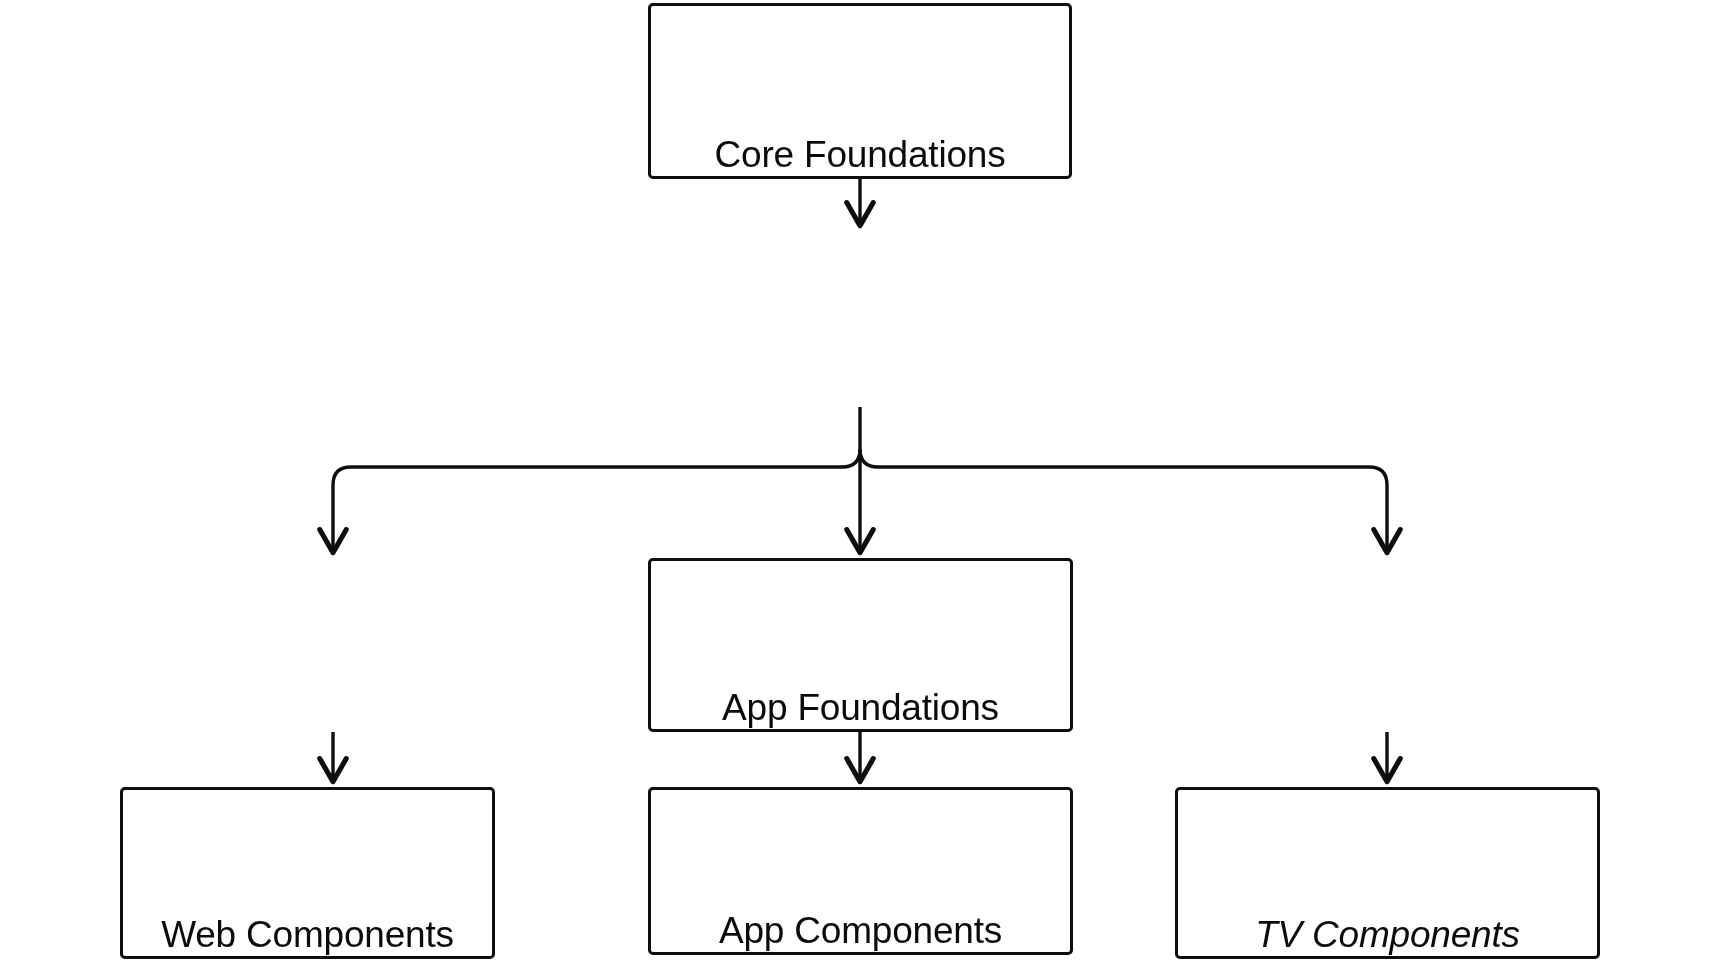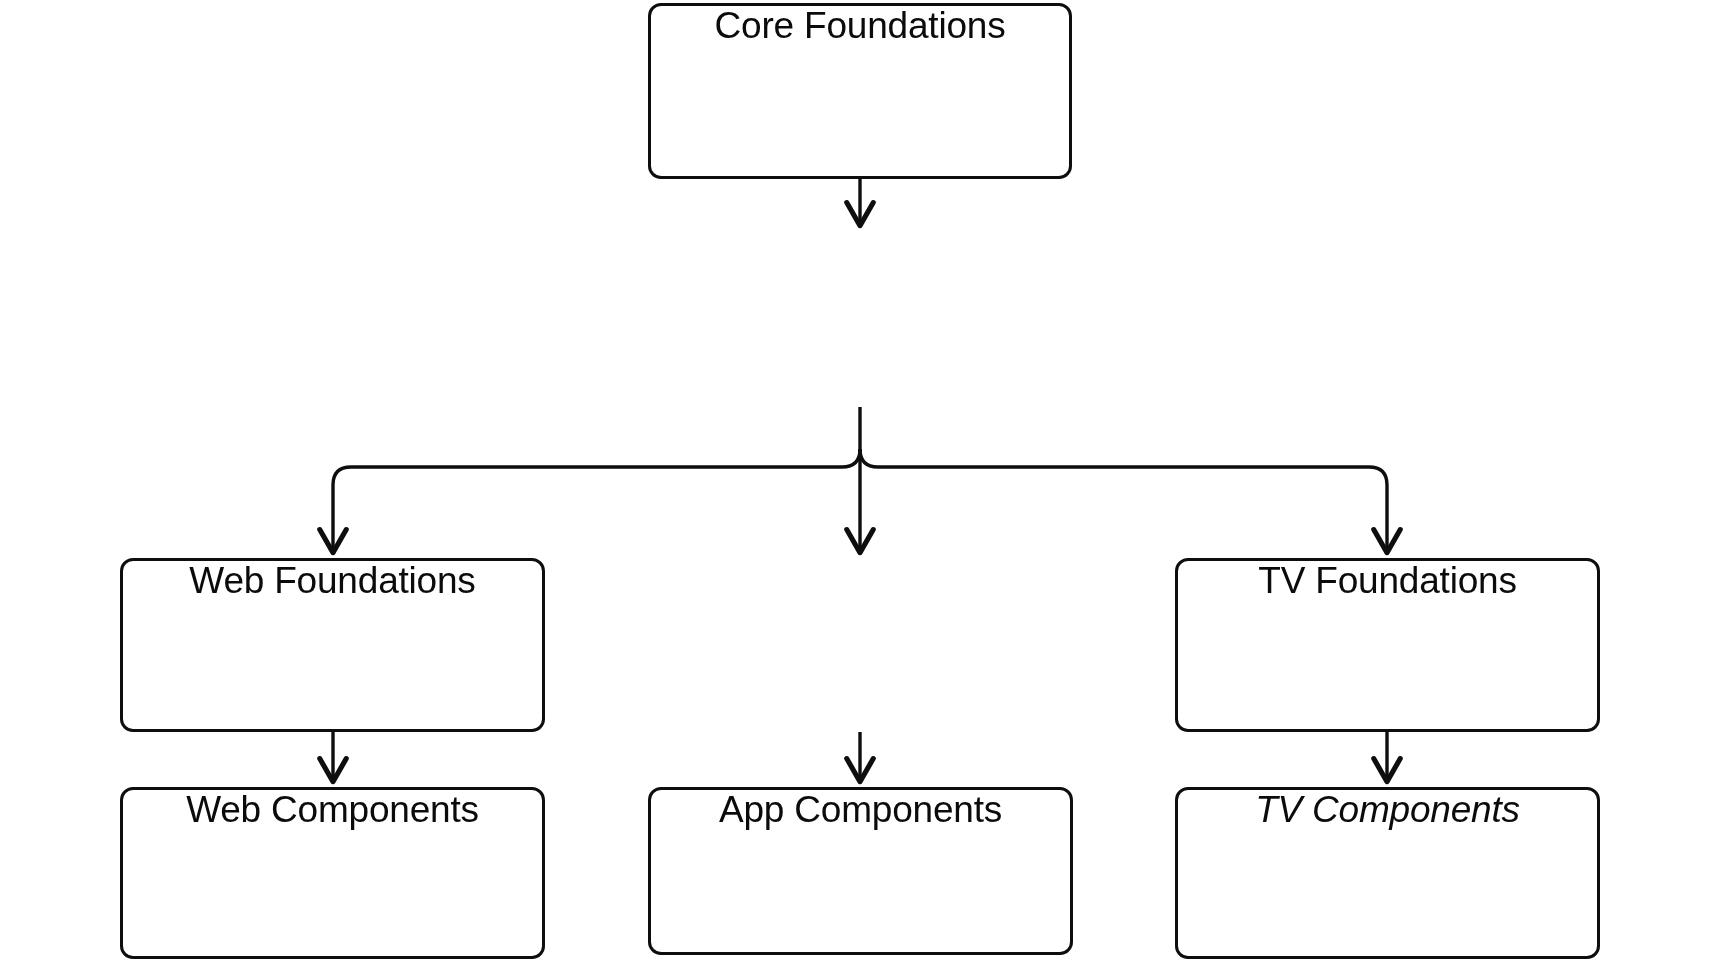--- a/index.html
+++ b/index.html
@@ -24,23 +24,23 @@
     left: 0;
     top: 0;
     width: 1720px;
     height: 968px;
   }
   .node {
     position: absolute;
     box-sizing: border-box;
     background: #ffffff;
     border: 3.2px solid #0e0e0e;
-    border-radius: 13px;
+    border-radius: 5px;
     display: flex;
-    align-items: flex-start;
+    align-items: flex-end;
     justify-content: center;
     z-index: 2;
   }
   .node-label {
     font-family: "Liberation Sans", sans-serif;
     font-size: 37px;
     font-weight: 400;
     color: #0b0b0b;
     letter-spacing: -0.2px;
     line-height: 1.1;
@@ -76,30 +76,27 @@
 
       <path d="M 1387 732 L 1387 781" marker-end="url(#arrowhead)"></path>
     </g>
   </svg>
 
   <div class="node" style="left:648px; top:3px; width:424px; height:176px;">
     <span class="node-label">Core Foundations</span>
   </div>
 
 
-  <div class="node" style="left:120px; top:558px; width:425px; height:174px;">
-    <span class="node-label">Web Foundations</span>
+
+  <div class="node" style="left:648px; top:558px; width:425px; height:174px;">
+    <span class="node-label">App Foundations</span>
   </div>
 
 
-  <div class="node" style="left:1175px; top:558px; width:425px; height:174px;">
-    <span class="node-label">TV Foundations</span>
-  </div>
-
-  <div class="node" style="left:120px; top:787px; width:425px; height:172px;">
+  <div class="node" style="left:120px; top:787px; width:375px; height:172px;">
     <span class="node-label">Web Components</span>
   </div>
 
   <div class="node" style="left:648px; top:787px; width:425px; height:168px;">
     <span class="node-label">App Components</span>
   </div>
 
   <div class="node" style="left:1175px; top:787px; width:425px; height:172px;font-style:italic;">
     <span class="node-label">TV Components</span>
   </div>

